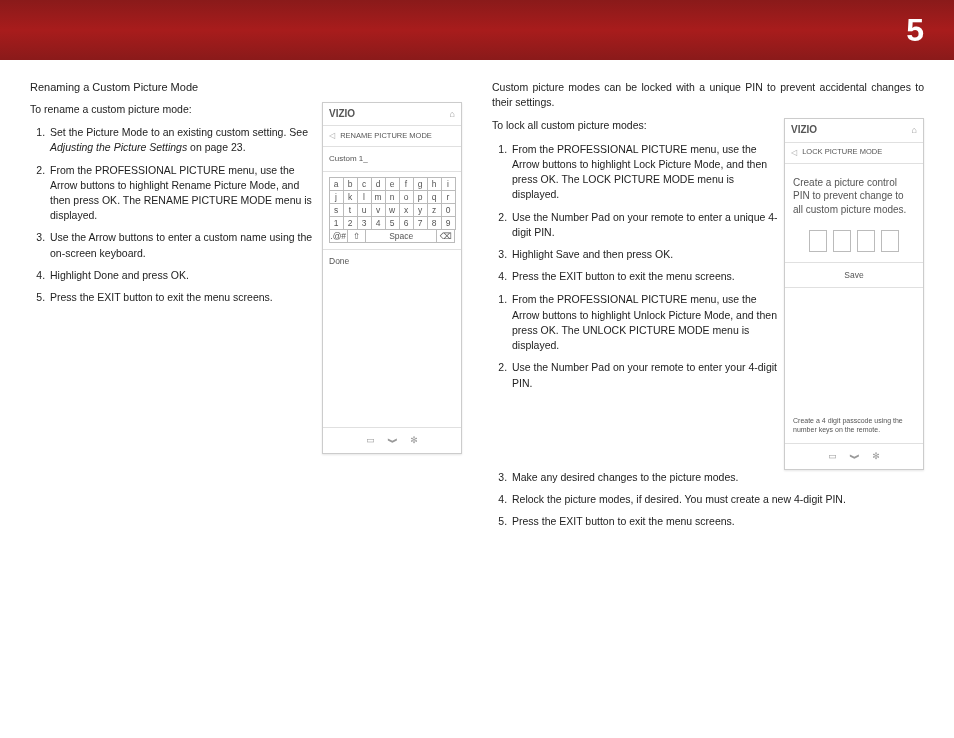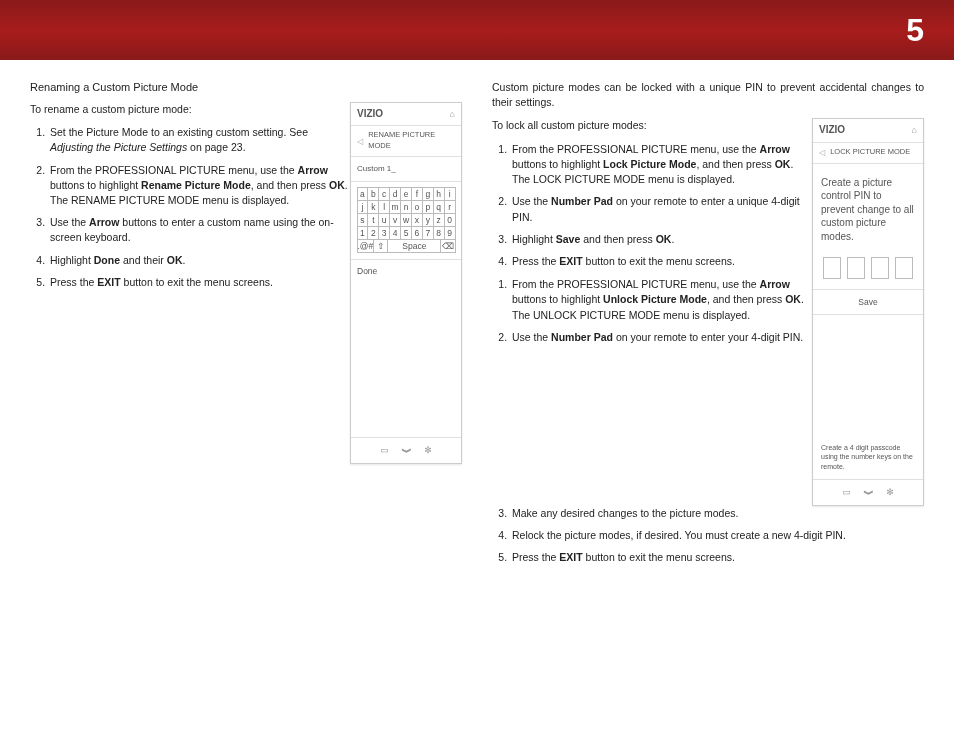--- a/index.html
+++ b/index.html
@@ -5,25 +5,25 @@
 *{box-sizing:border-box;margin:0;padding:0}
 body{font-family:"Century Gothic",Futura,Helvetica,Arial,sans-serif;background:#fff;width:954px;height:738px;overflow:hidden;position:relative}
 .header-bar{background:linear-gradient(to bottom,#8a1a1a 0%,#a81c1c 50%,#8a1a1a 100%);height:60px;display:flex;justify-content:flex-end;align-items:center;padding-right:30px}
 .header-num{color:#fff;font-size:32px;font-weight:700}
 .content{display:flex;padding:20px 30px 0 30px;gap:30px}
 .col{flex:1;font-size:10.5px;line-height:1.45;color:#222}
 .col h3{font-size:11px;font-weight:400;margin-bottom:6px}
 .col p{margin-bottom:8px;text-align:justify}
 .col ol{margin-left:18px;margin-bottom:8px}
 .col ol li{margin-bottom:7px;padding-left:2px}
-b{font-weight:700}
+b{font-weight:400}
 i{font-style:italic}
 .col-split{display:flex;align-items:flex-start}
 .text-part{flex:1}
-.panel{width:112px;border:1px solid #ccc;background:#fff;font-size:8px;color:#555;box-shadow:0 1px 2px rgba(0,0,0,.1)}
+.panel{width:140px;border:1px solid #ccc;background:#fff;font-size:8px;color:#555;box-shadow:0 1px 2px rgba(0,0,0,.1)}
 .panel .p-head{display:flex;align-items:center;justify-content:space-between;padding:4px 6px;border-bottom:1px solid #e0e0e0;font-weight:700;font-size:10px;letter-spacing:0}
 .panel .p-sub{display:flex;align-items:center;gap:5px;padding:4px 6px;border-bottom:1px solid #e0e0e0;font-size:7.5px}
 .panel .p-sub .tri{color:#aaa;font-size:8px}
 .panel .p-field{padding:6px;border-bottom:1px solid #e0e0e0;font-size:8px}
 .kb{margin:6px}
 .kb-row{display:flex}
 .kb-cell{flex:1;border:1px solid #bbb;text-align:center;font-size:8.5px;line-height:13px;height:14px;margin:-0.5px}
 .kb-row-last{display:flex}
 .kb-row-last .kb-cell.sym{flex:1}
 .kb-row-last .kb-cell.shift{flex:1}
@@ -53,21 +53,21 @@
 
   <div class="col">
     <h3>Renaming a Custom Picture Mode</h3>
     <div class="col-split">
       <div class="text-part">
         <p>To rename a custom picture mode:</p>
         <ol>
           <li><span>Set the Picture Mode to an existing custom setting. See </span><i>Adjusting the Picture Settings</i><span> on page 23.</span></li>
           <li><span>From the PROFESSIONAL PICTURE menu, use the </span><b>Arrow</b><span> buttons to highlight </span><b>Rename Picture Mode</b><span>, and then press </span><b>OK</b><span>. The RENAME PICTURE MODE menu is displayed.</span></li>
           <li><span>Use the </span><b>Arrow</b><span> buttons to enter a custom name using the on-screen keyboard.</span></li>
-          <li><span>Highlight </span><b>Done</b><span> and their </span><b>OK</b><span>.</span></li>
+          <li><span>Highlight </span><b>Done</b><span> and press </span><b>OK</b><span>.</span></li>
           <li><span>Press the </span><b>EXIT</b><span> button to exit the menu screens.</span></li>
         </ol>
       </div>
 
       <div class="panel">
         <div class="p-head">
           <span>VIZIO</span>
           <span class="home-icon">⌂</span>
         </div>
         <div class="p-sub">

